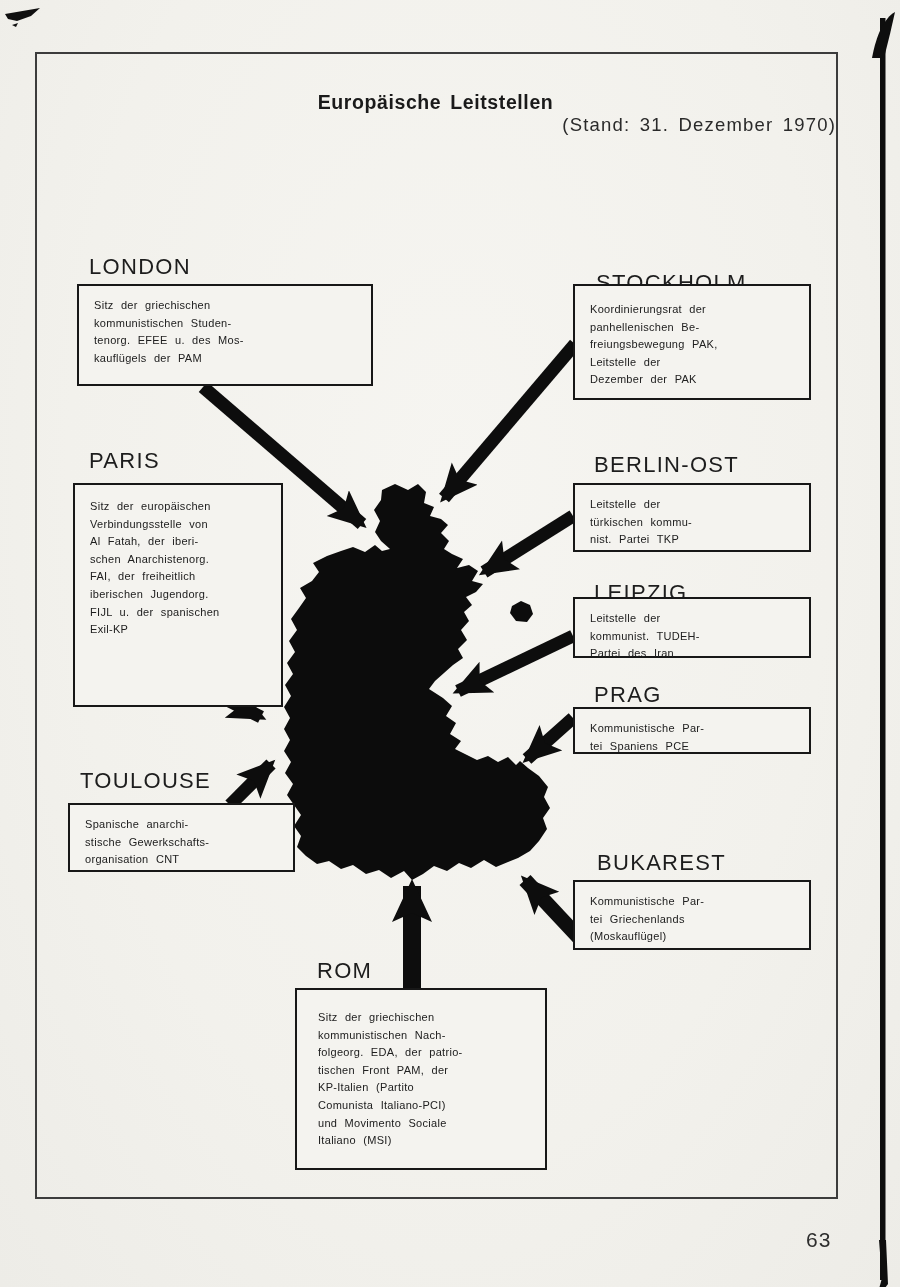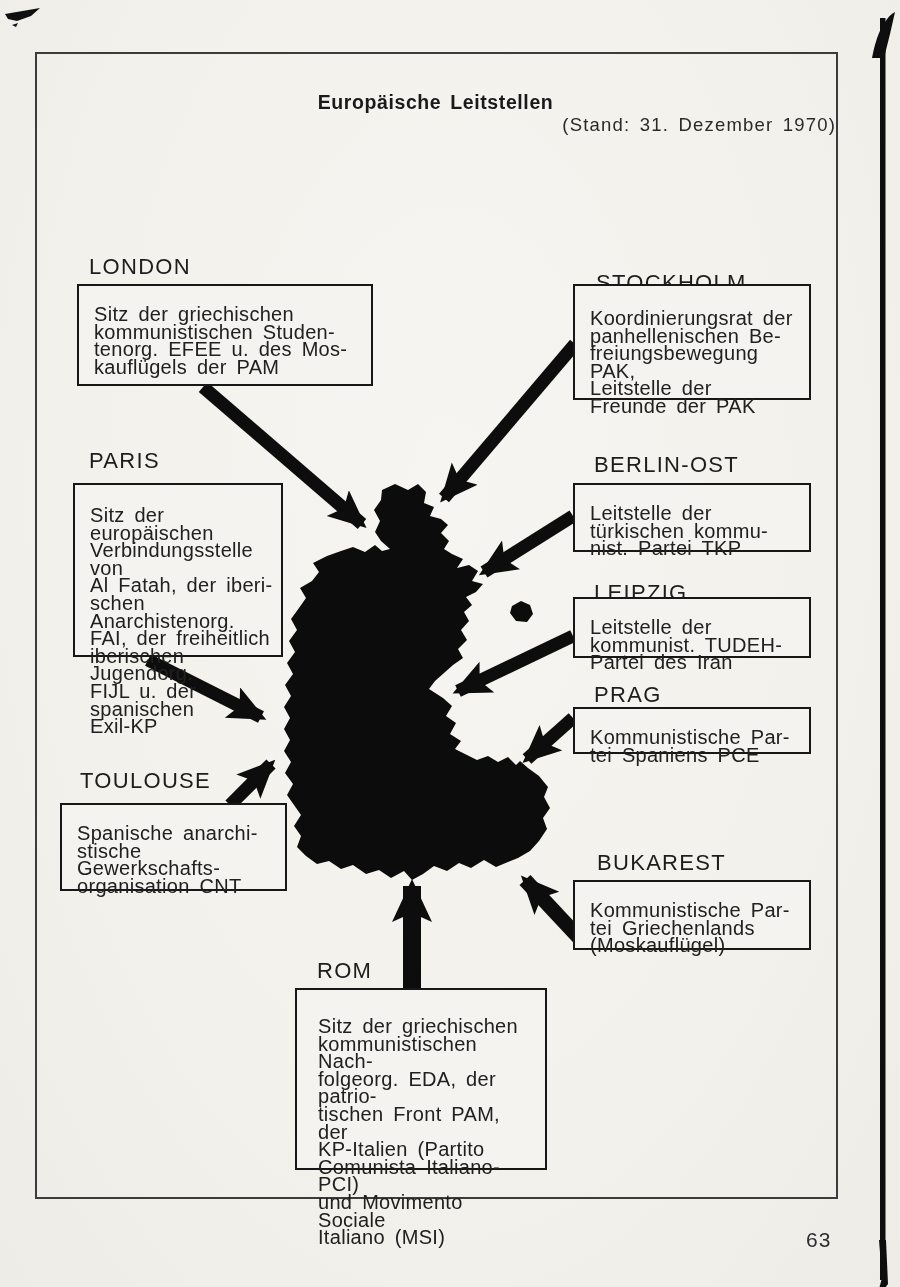--- a/index.html
+++ b/index.html
@@ -35,25 +35,24 @@
   .citylabel{
     position:absolute;font-size:22px;letter-spacing:1.3px;
     color:#1d1d1d;white-space:nowrap;
   }
   .nbox{
     position:absolute;border:2.5px solid #171717;
     background:#f4f3ef;box-sizing:border-box;
   }
   .ntext{
     white-space:pre-line;
-    font-size:20px;line-height:17.6px;
+    font-size:11px;line-height:17.6px;
     letter-spacing:0.3px;word-spacing:4px;
     color:#202020;
     padding:11px 6px 0 15px;
-    margin-top:9px;
   }
   .pad-stockholm .ntext{padding-top:15px;}
   .pad-paris .ntext{padding-top:13px;}
   .pad-rom .ntext{padding:19px 6px 0 21px;}
   .page-number{
     position:absolute;left:806px;top:1228px;
     font-size:21px;color:#2e2e2e;letter-spacing:1px;
   }
 </style>
 </head>
@@ -119,25 +118,25 @@
 tenorg. EFEE u. des Mos-
 kauflügels der PAM</div>
   </div>
 
   <div class="citylabel" style="left:596px;top:270px">STOCKHOLM</div>
   <div class="nbox pad-stockholm" style="left:573px;top:284px;width:238px;height:116px">
     <div class="ntext">Koordinierungsrat der
 panhellenischen Be-
 freiungsbewegung PAK,
 Leitstelle der
-Freunde der PAK</div>
+Dezember der PAK</div>
   </div>
 
   <div class="citylabel" style="left:89px;top:448px">PARIS</div>
-  <div class="nbox pad-paris" style="left:73px;top:483px;width:210px;height:174px">
+  <div class="nbox pad-paris" style="left:73px;top:483px;width:210px;height:224px">
     <div class="ntext">Sitz der europäischen
 Verbindungsstelle von
 Al Fatah, der iberi-
 schen Anarchistenorg.
 FAI, der freiheitlich
 iberischen Jugendorg.
 FIJL u. der spanischen
 Exil-KP</div>
   </div>
 
@@ -155,21 +154,21 @@
 Partei des Iran</div>
   </div>
 
   <div class="citylabel" style="left:594px;top:682px">PRAG</div>
   <div class="nbox" style="left:573px;top:707px;width:238px;height:47px">
     <div class="ntext">Kommunistische Par-
 tei Spaniens PCE</div>
   </div>
 
   <div class="citylabel" style="left:80px;top:768px">TOULOUSE</div>
-  <div class="nbox" style="left:60px;top:803px;width:227px;height:88px">
+  <div class="nbox" style="left:68px;top:803px;width:227px;height:69px">
     <div class="ntext">Spanische anarchi-
 stische Gewerkschafts-
 organisation CNT</div>
   </div>
 
   <div class="citylabel" style="left:597px;top:850px">BUKAREST</div>
   <div class="nbox" style="left:573px;top:880px;width:238px;height:70px">
     <div class="ntext">Kommunistische Par-
 tei Griechenlands
 (Moskauflügel)</div>

